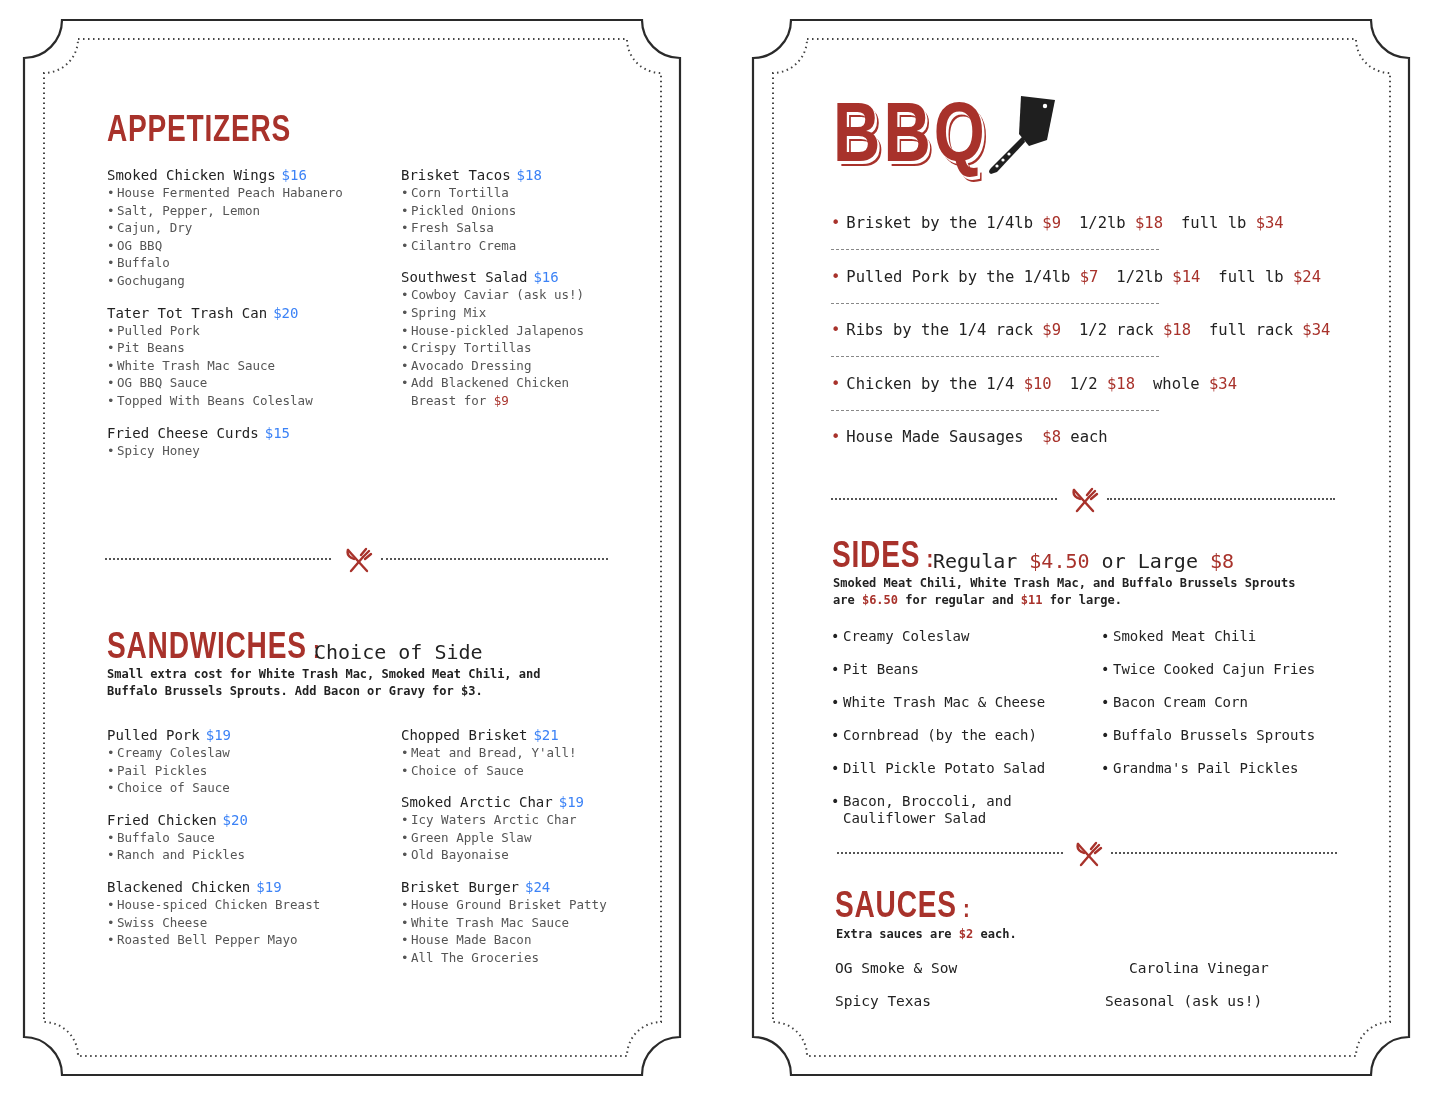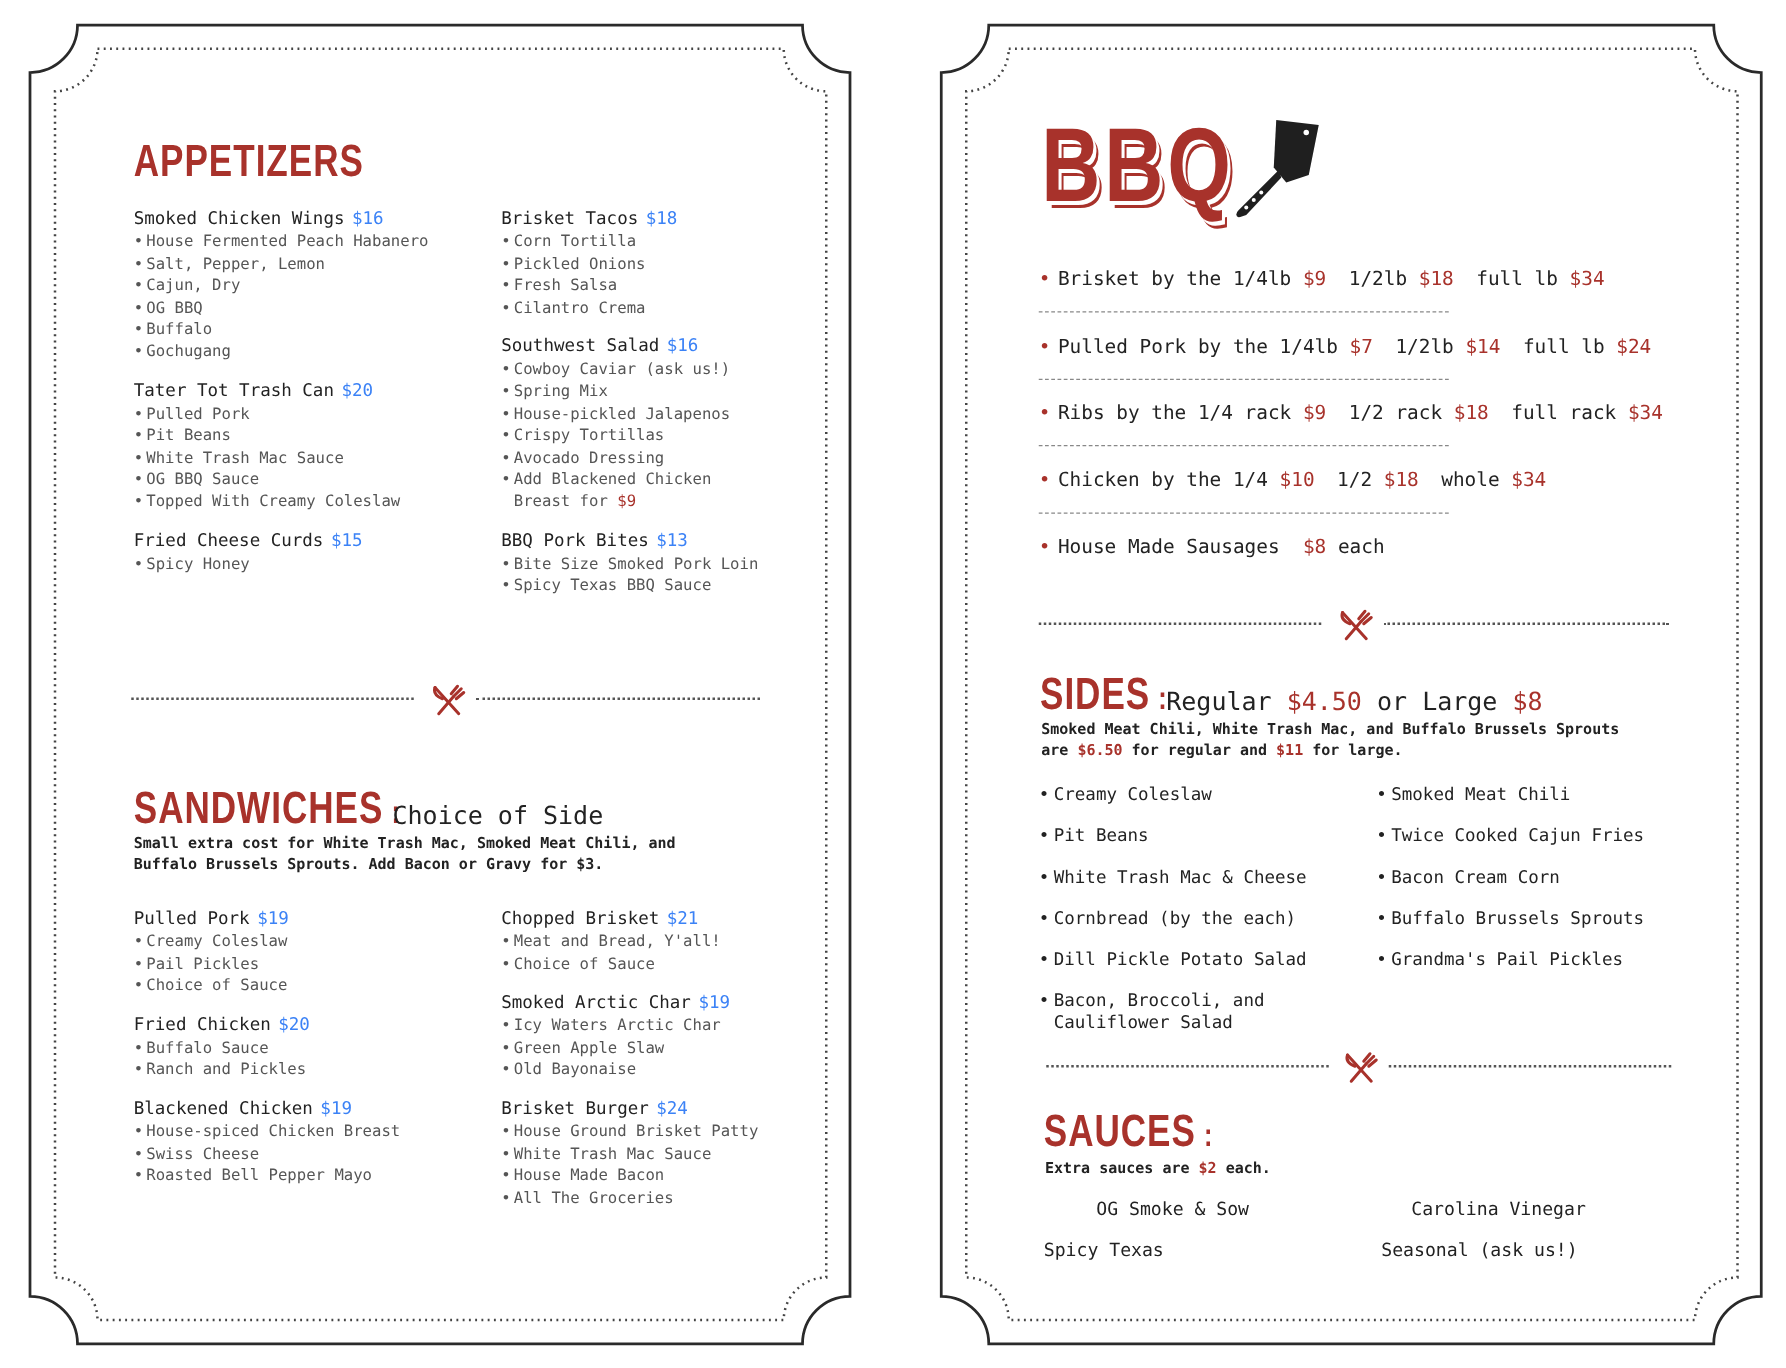--- a/index.html
+++ b/index.html
@@ -66,21 +66,21 @@
         <div class="sub"><span class="dot">•</span><span>OG BBQ</span></div>
         <div class="sub"><span class="dot">•</span><span>Buffalo</span></div>
         <div class="sub"><span class="dot">•</span><span>Gochugang</span></div>
       </div>
       <div class="item">
         <div class="item-name"><span>Tater Tot Trash Can</span><span class="item-price">$20</span></div>
         <div class="sub"><span class="dot">•</span><span>Pulled Pork</span></div>
         <div class="sub"><span class="dot">•</span><span>Pit Beans</span></div>
         <div class="sub"><span class="dot">•</span><span>White Trash Mac Sauce</span></div>
         <div class="sub"><span class="dot">•</span><span>OG BBQ Sauce</span></div>
-        <div class="sub"><span class="dot">•</span><span>Topped With Creamy Coleslaw</span></div>
+        <div class="sub"><span class="dot">•</span><span>Topped With Beans Coleslaw</span></div>
       </div>
       <div class="item">
         <div class="item-name"><span>Fried Cheese Curds</span><span class="item-price">$15</span></div>
         <div class="sub"><span class="dot">•</span><span>Spicy Honey</span></div>
       </div>
     </div>
   <div class="col" id="app-col2" style="left:401px; top:166px; width:260px;">
       <div class="item">
         <div class="item-name"><span>Brisket Tacos</span><span class="item-price">$18</span></div>
         <div class="sub"><span class="dot">•</span><span>Corn Tortilla</span></div>
@@ -90,25 +90,20 @@
       </div>
       <div class="item">
         <div class="item-name"><span>Southwest Salad</span><span class="item-price">$16</span></div>
         <div class="sub"><span class="dot">•</span><span>Cowboy Caviar (ask us!)</span></div>
         <div class="sub"><span class="dot">•</span><span>Spring Mix</span></div>
         <div class="sub"><span class="dot">•</span><span>House-pickled Jalapenos</span></div>
         <div class="sub"><span class="dot">•</span><span>Crispy Tortillas</span></div>
         <div class="sub"><span class="dot">•</span><span>Avocado Dressing</span></div>
         <div class="sub"><span class="dot">•</span><span>Add Blackened Chicken</span></div>
         <div class="sub cont"><span>Breast for </span><span class="red">$9</span></div>
-      </div>
-      <div class="item">
-        <div class="item-name"><span>BBQ Pork Bites</span><span class="item-price">$13</span></div>
-        <div class="sub"><span class="dot">•</span><span>Bite Size Smoked Pork Loin</span></div>
-        <div class="sub"><span class="dot">•</span><span>Spicy Texas BBQ Sauce</span></div>
       </div>
     </div>
 
   <div class="divider" style="left:105px; top:546px; width:503px;">
     <div class="line" style="left:0; width:226px;"></div>
     <svg class="icon" style="left:240px;" viewBox="0 0 28 28">
       <g stroke="#a8322b" stroke-width="2.4" fill="none" stroke-linecap="round">
         <path d="M3,4 L22,25"></path>
           <path d="M3,4 Q1,10 9,13"></path>
         <path d="M6,25 L18,11"></path>
@@ -254,17 +249,17 @@
     <div class="line" style="left:274px; width:226px;"></div>
   </div>
 
   <div class="title" style="left:106px; top:884px; font-size:36px;">
     <span>SAUCES</span><span style="font-size:26px;"> : </span>
   </div>
   <div class="note" style="left:107px; top:926px;">
     <span>Extra sauces are </span><span class="red">$2</span><span> each.</span>
   </div>
 
-  <div class="sauce" style="left:106px; top:960px;margin-left:42px;">OG Smoke &amp; Sow</div>
+  <div class="sauce" style="left:106px; top:960px;">OG Smoke &amp; Sow</div>
   <div class="sauce" style="left:400px; top:960px;">Carolina Vinegar</div>
   <div class="sauce" style="left:106px; top:993px;">Spicy Texas</div>
   <div class="sauce" style="left:376px; top:993px;">Seasonal (ask us!)</div>
 </div>
 
 </body></html>

